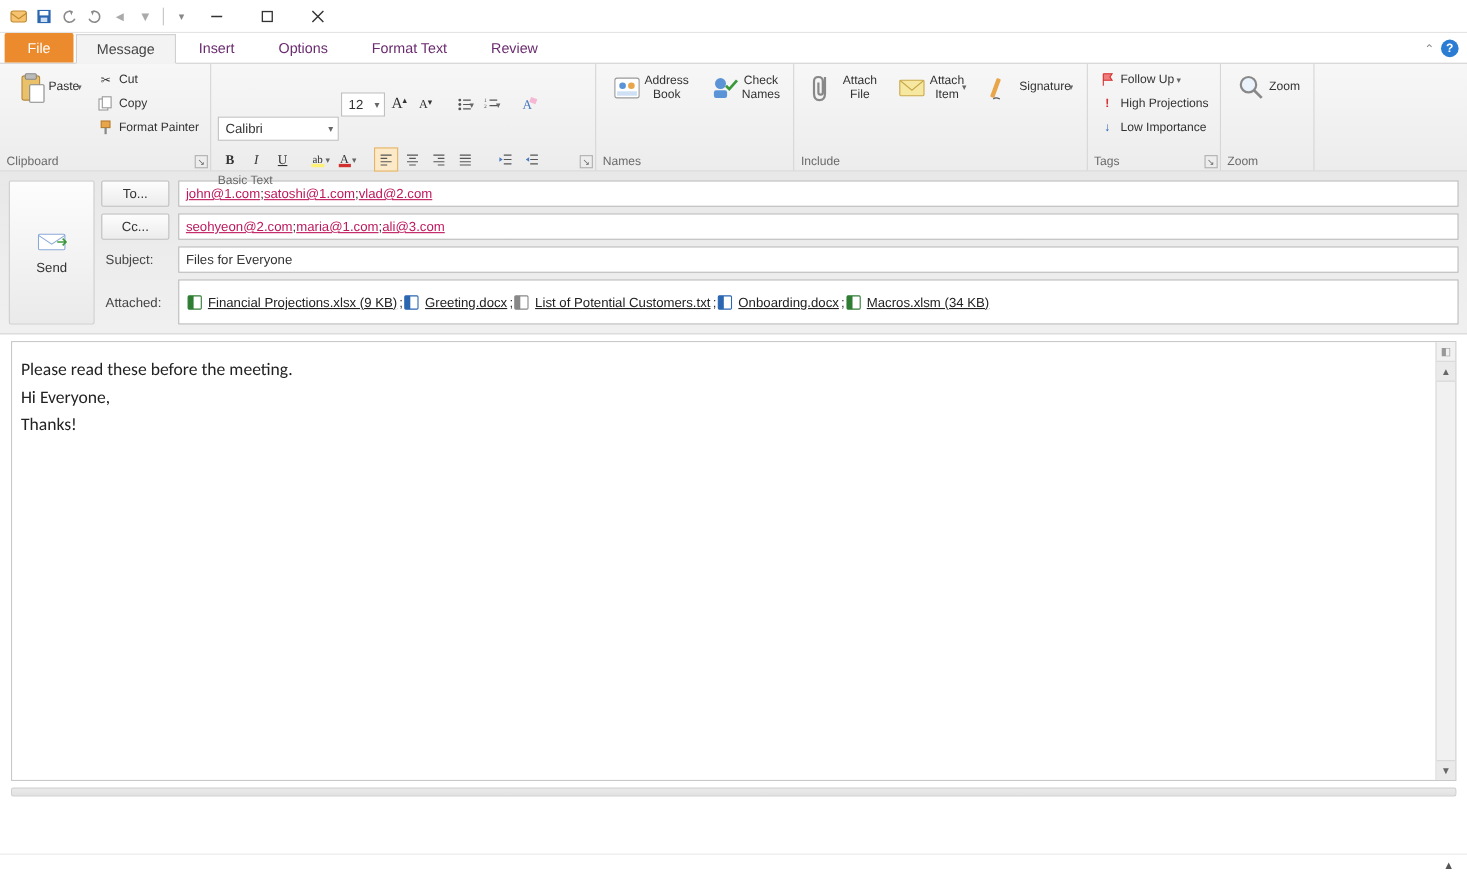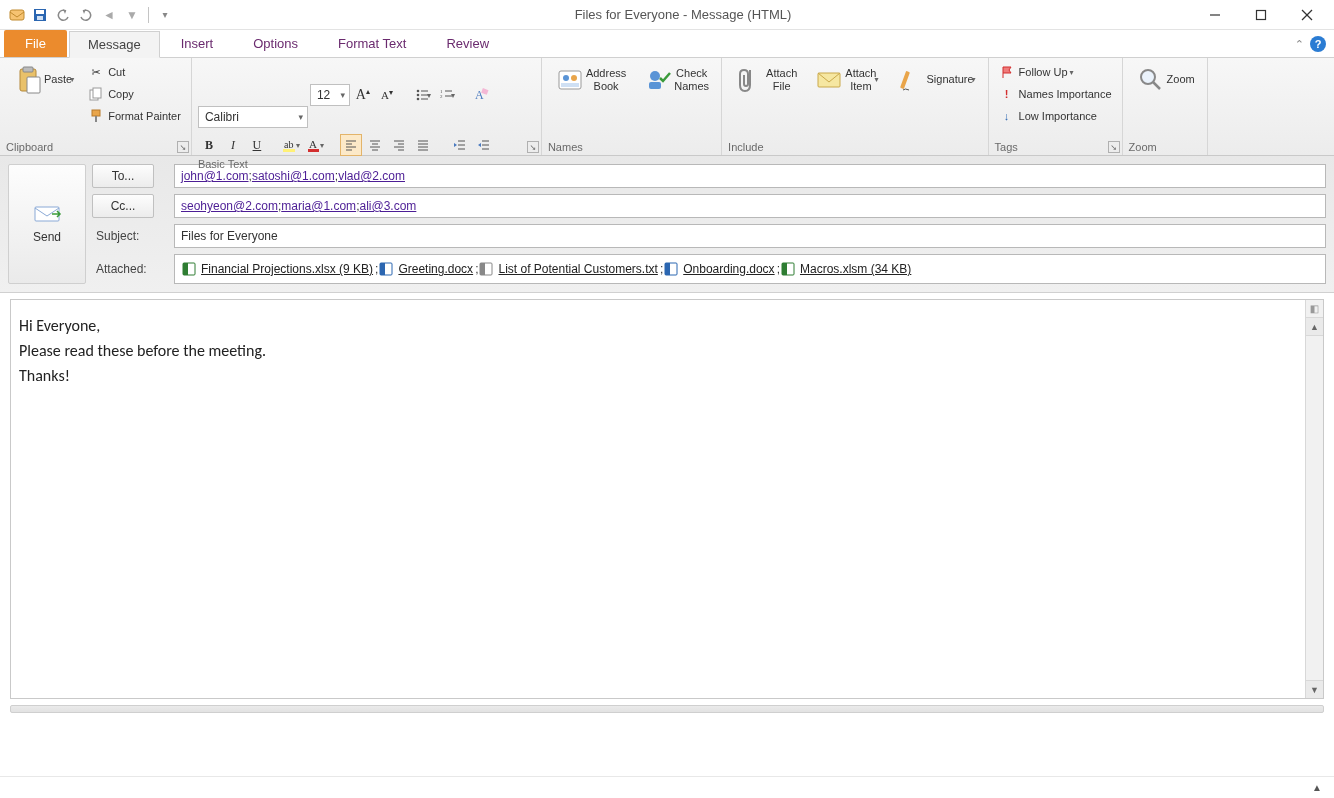--- a/index.html
+++ b/index.html
@@ -179,21 +179,21 @@
     width: 78px;
     background: linear-gradient(#fdfdfd,#eaeaea);
     border: 1px solid #cfcfcf;
     border-radius: 2px;
     display: flex; flex-direction: column; align-items: center; justify-content: center;
     gap: 6px;
     padding: 25px 0;
     cursor: pointer;
   }
   .fields { flex: 1; display: flex; flex-direction: column; gap: 6px; }
-  .field-row { display: flex; align-items: center; gap: 20px; }
+  .field-row { display: flex; align-items: center; gap: 8px; }
   .field-btn {
     width: 62px; height: 24px;
     border: 1px solid #c0c0c0;
     background: linear-gradient(#fdfdfd,#ececec);
     border-radius: 2px;
     font-size: 12px;
     display:flex; align-items:center; justify-content:center;
     cursor: pointer;
   }
   .field-label {
@@ -206,22 +206,22 @@
   .field-input {
     flex: 1;
     height: 24px;
     border: 1px solid #b8b8b8;
     background: #fff;
     padding: 0 6px;
     font-size: 12px;
     display: flex; align-items: center;
     gap: 0;
   }
-  .addr { text-decoration: underline; color: #4c1d95; margin-right: 0; }
-  .attach-row .field-input { height: 30px; }
+  .addr { text-decoration: underline; color: #be185d; margin-right: 0; }
+  .attach-row .field-input { height: 41px; }
   .attachment {
     display: inline-flex; align-items: center; gap: 4px;
     margin-right: 2px;
   }
   .attachment .fname { text-decoration: underline; color: #222; }
   .file-ico { width: 16px; height: 16px; display: inline-flex; align-items: center; justify-content: center; }
 
   .body-area {
     position: relative;
     height: 400px;
@@ -307,21 +307,20 @@
       <svg width="16" height="16">
           <path d="M5 4 A5 5 0 1 1 3 10" stroke="#8a8a8a" fill="none" stroke-width="1.5"></path>
           <path d="M5 4 L8 2 L6 7 Z" fill="#8a8a8a"></path>
         </svg>
     </span>
     <span class="qat-btn" style="color:#aaa">◄</span>
     <span class="qat-btn" style="color:#aaa">▼</span>
     <span class="qat-sep"></span>
     <span class="qat-btn" style="font-size:10px;color:#888">▾</span>
   </div>
-  <div class="title-text">Files for Everyone - Message (HTML)</div>
   <div class="win-controls">
     <div class="win-btn">
         <svg width="12" height="12">
           <line x1="1" y1="6" x2="11" y2="6" stroke="#333" stroke-width="1.2"></line>
         </svg>
       </div>
     <div class="win-btn">
         <svg width="12" height="12">
           <rect x="1.5" y="1.5" width="9" height="9" stroke="#333" fill="none" stroke-width="1.2"></rect>
         </svg>
@@ -579,21 +578,21 @@
           <span class="icon">
               <svg width="14" height="14">
                 <path d="M3 2 L3 13 M3 2 L11 2 L9 5 L11 8 L3 8" stroke="#d32f2f" fill="#ef7b7b" stroke-width="1"></path>
               </svg>
             </span>
           <span>Follow Up</span>
           <span class="drop-arr">▾</span>
         </div>
         <div class="small-row">
           <span class="icon" style="color:#d32f2f;font-weight:bold">!</span>
-          <span>Names Importance</span>
+          <span>High Projections</span>
         </div>
         <div class="small-row">
           <span class="icon" style="color:#2b66b1">↓</span>
           <span>Low Importance</span>
         </div>
       </div>
     </div>
     <div class="group-label">Tags</div>
     <div class="dialog-launcher">↘</div>
   </div>
@@ -702,22 +701,22 @@
             </span>
             <span class="fname">Macros.xlsm (34 KB)</span>
           </span>
         </div>
     </div>
   </div>
 </div>
 
 <div class="body-area">
   <div class="body-content" contenteditable="true" style="">
+    <div>Please read these before the meeting.</div>
     <div>Hi Everyone,</div>
-    <div>Please read these before the meeting.</div>
     <div>Thanks!</div>
   </div>
   <div class="body-scrollbar">
     <div class="sidebar-toggle">◧</div>
     <div class="scroll-btn">▲</div>
     <div class="scroll-btn dn">▼</div>
   </div>
 </div>
 
 <div class="statusbar"></div>

